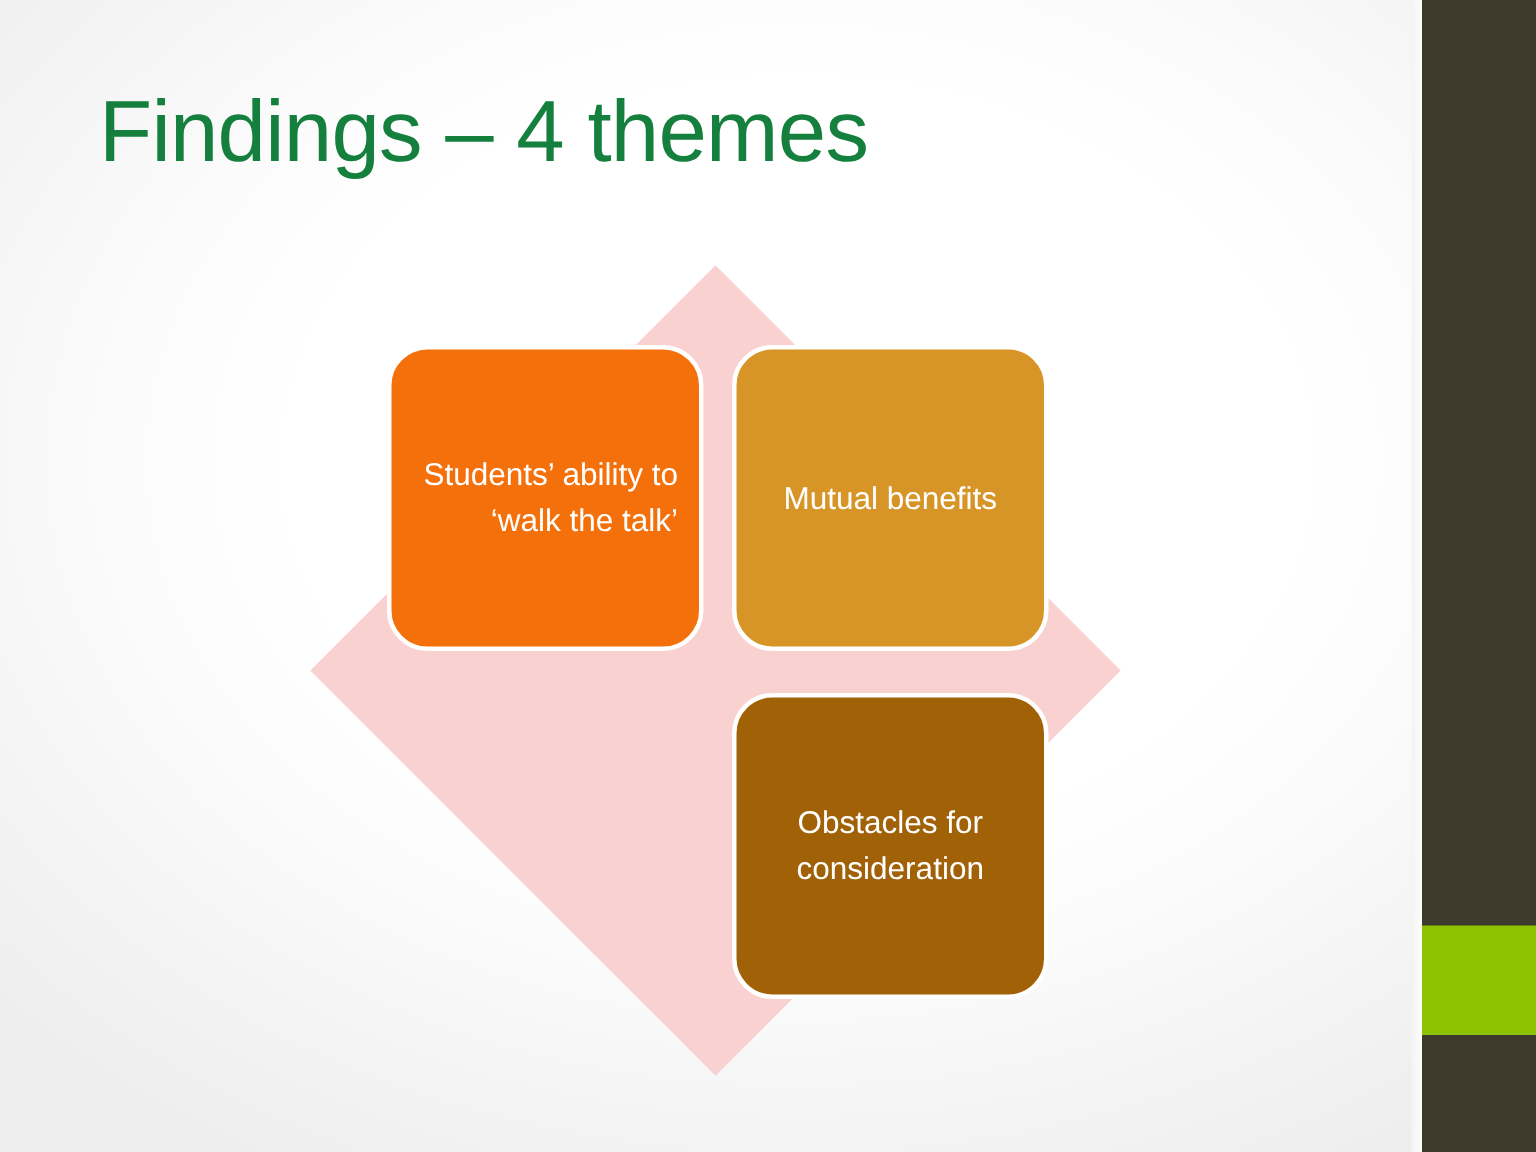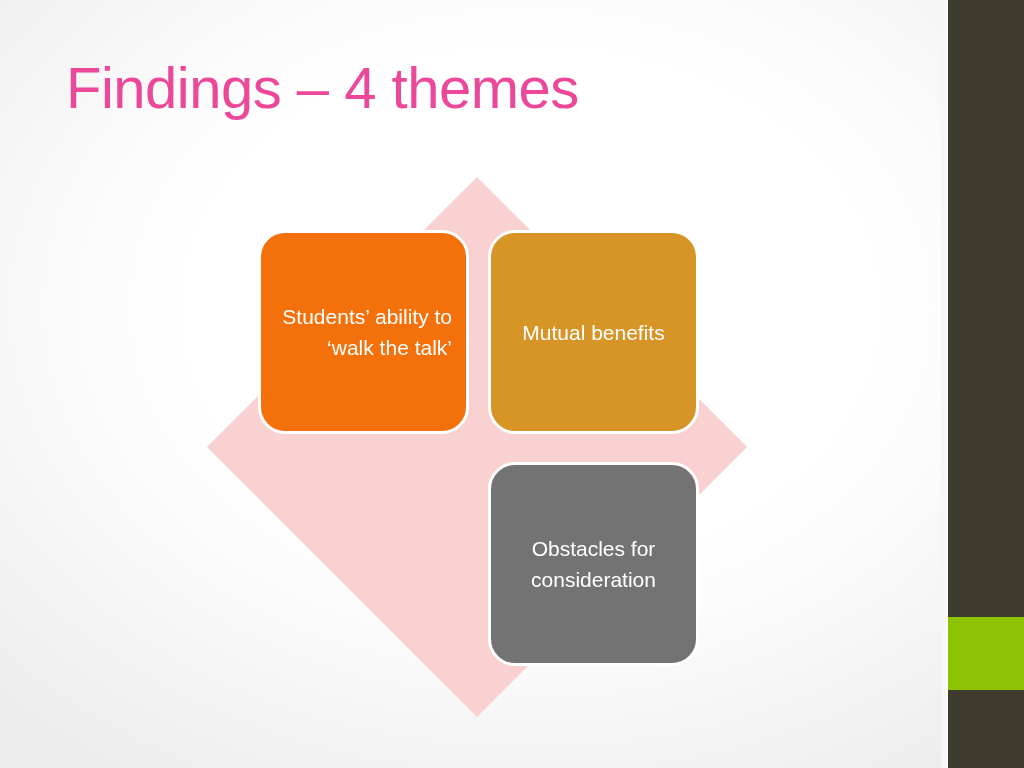--- a/index.html
+++ b/index.html
@@ -41,21 +41,21 @@
   .slide-title {
     position: absolute;
     left: 66px;
     top: 56px;
     width: 800px;
     font-family: "Liberation Sans", sans-serif;
     font-size: 58px;
     font-weight: 400;
     line-height: 1.1;
     letter-spacing: -0.5px;
-    color: #ec4899;
+    color: #15803d;
     white-space: nowrap;
   }
 
   
   .diagram {
     position: absolute;
     left: 200px;
     top: 170px;
     width: 556px;
     height: 558px;
@@ -94,21 +94,21 @@
     box-sizing: border-box;
   }
   .quad .qtext {
     display: block;
     width: 100%;
   }
 
   .quad-tl { left: 58px;  top: 60px;  background: #F4700A; text-align: right; }
   .quad-tr { left: 288px; top: 60px;  background: #D79527; }
   .quad-bl { left: 58px;  top: 292px; background: #B3AB45; }
-  .quad-br { left: 288px; top: 292px; background: #737373; }
+  .quad-br { left: 288px; top: 292px; background: #a16207; }
 
   
   .side-band {
     position: absolute;
     top: 0;
     left: 948px;
     width: 76px;
     height: 768px;
     background: #3E3B2C;
   }

